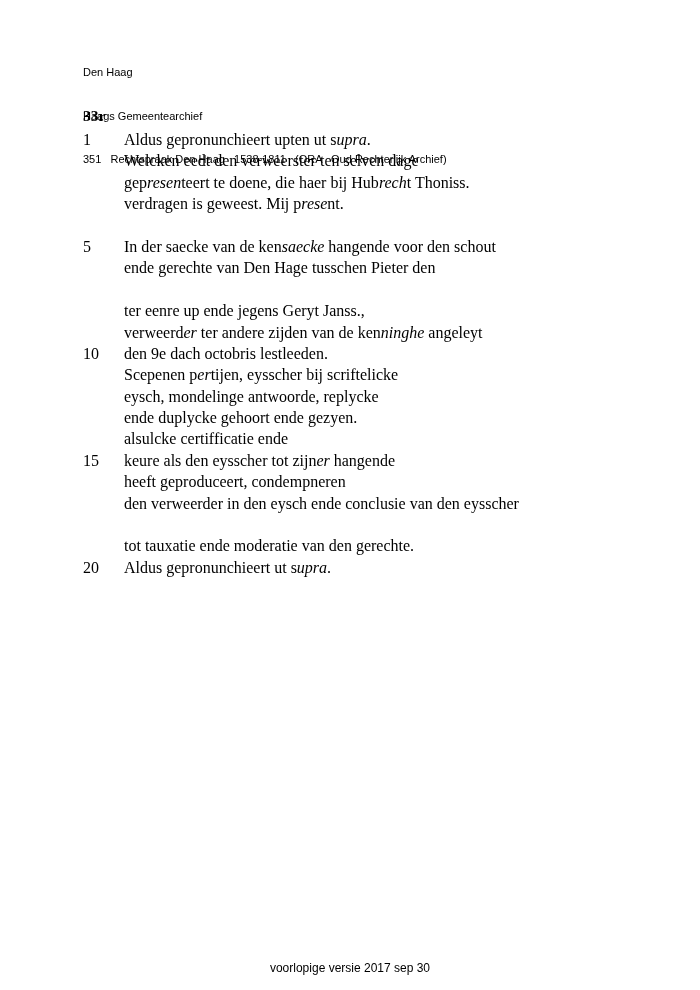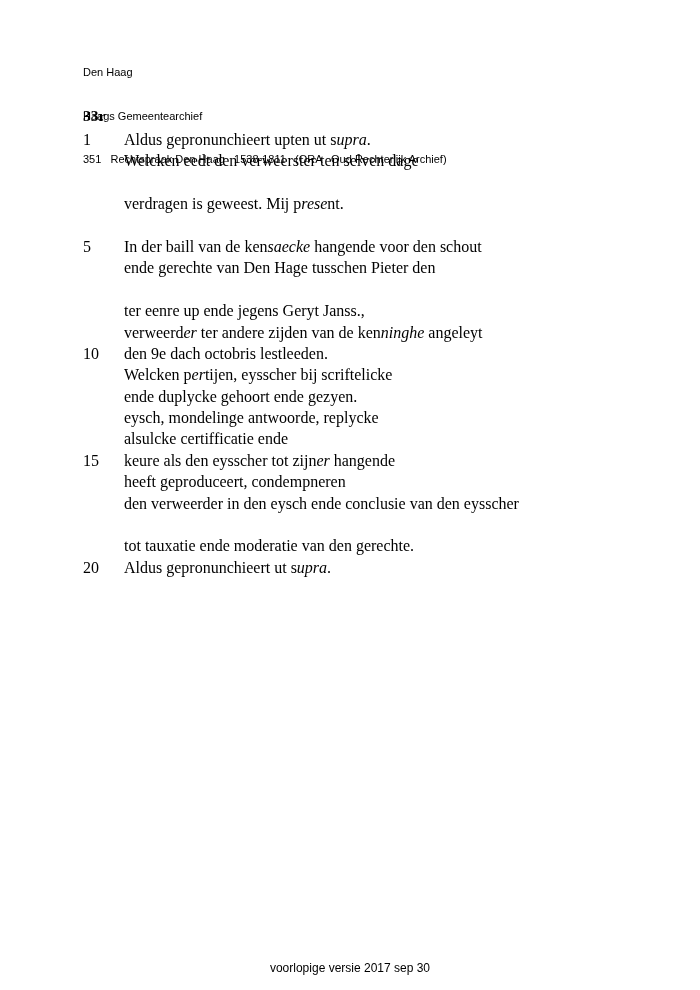--- a/index.html
+++ b/index.html
@@ -78,32 +78,33 @@
     <div class="t-row">
         <span class="t-num">1</span>
         <span class="t-text"><span>Aldus gepronunchieert upten ut s</span><span class="it">upra</span><span>.</span></span>
       </div>
     <div class="t-row">
         <span class="t-num"></span>
         <span class="t-text"><span>Welcken eedt den verweerster ten selven dage</span></span>
       </div>
     <div class="t-row">
         <span class="t-num"></span>
+        <span class="t-text"><span>gep</span><span class="it">resen</span><span>teert te doene, die haer bij Hub</span><span class="it">rech</span><span>t Thoniss.</span></span>
       </div>
     <div class="t-row">
         <span class="t-num"></span>
         <span class="t-text"><span>verdragen is geweest. Mij p</span><span class="it">rese</span><span>nt.</span></span>
       </div>
     <div class="t-row">
         <span class="t-num"></span>
         <span class="t-text"></span>
       </div>
     <div class="t-row">
         <span class="t-num">5</span>
-        <span class="t-text"><span>In der baill van de ken</span><span class="it">saecke</span><span> hangende voor den schout</span></span>
+        <span class="t-text"><span>In der saecke van de ken</span><span class="it">saecke</span><span> hangende voor den schout</span></span>
       </div>
     <div class="t-row">
         <span class="t-num"></span>
         <span class="t-text"><span>ende gerechte van Den Hage tusschen Pieter den</span></span>
       </div>
     <div class="t-row">
         <span class="t-num"></span>
       </div>
     <div class="t-row">
         <span class="t-num"></span>
@@ -112,29 +113,29 @@
     <div class="t-row">
         <span class="t-num"></span>
         <span class="t-text"><span>verweerd</span><span class="it">er</span><span> ter andere zijden van de ken</span><span class="it">ninghe</span><span> angeleyt</span></span>
       </div>
     <div class="t-row">
         <span class="t-num">10</span>
         <span class="t-text"><span>den 9e dach octobris lestleeden.</span></span>
       </div>
     <div class="t-row">
         <span class="t-num"></span>
-        <span class="t-text"><span>Welcken p</span><span class="it">er</span><span>tijen, eysscher bij scriftelicke</span></span>
+        <span class="t-text"><span>Scepenen p</span><span class="it">er</span><span>tijen, eysscher bij scriftelicke</span></span>
+      </div>
+    <div class="t-row">
+        <span class="t-num"></span>
+        <span class="t-text"><span>eysch, mondelinge antwoorde, replycke</span></span>
       </div>
     <div class="t-row">
         <span class="t-num"></span>
         <span class="t-text"><span>ende duplycke gehoort ende gezyen.</span></span>
-      </div>
-    <div class="t-row">
-        <span class="t-num"></span>
-        <span class="t-text"><span>eysch, mondelinge antwoorde, replycke</span></span>
       </div>
     <div class="t-row">
         <span class="t-num"></span>
         <span class="t-text"><span>alsulcke certifficatie ende</span></span>
       </div>
     <div class="t-row">
         <span class="t-num">15</span>
         <span class="t-text"><span>keure als den eysscher tot zijn</span><span class="it">er</span><span> hangende</span></span>
       </div>
     <div class="t-row">

